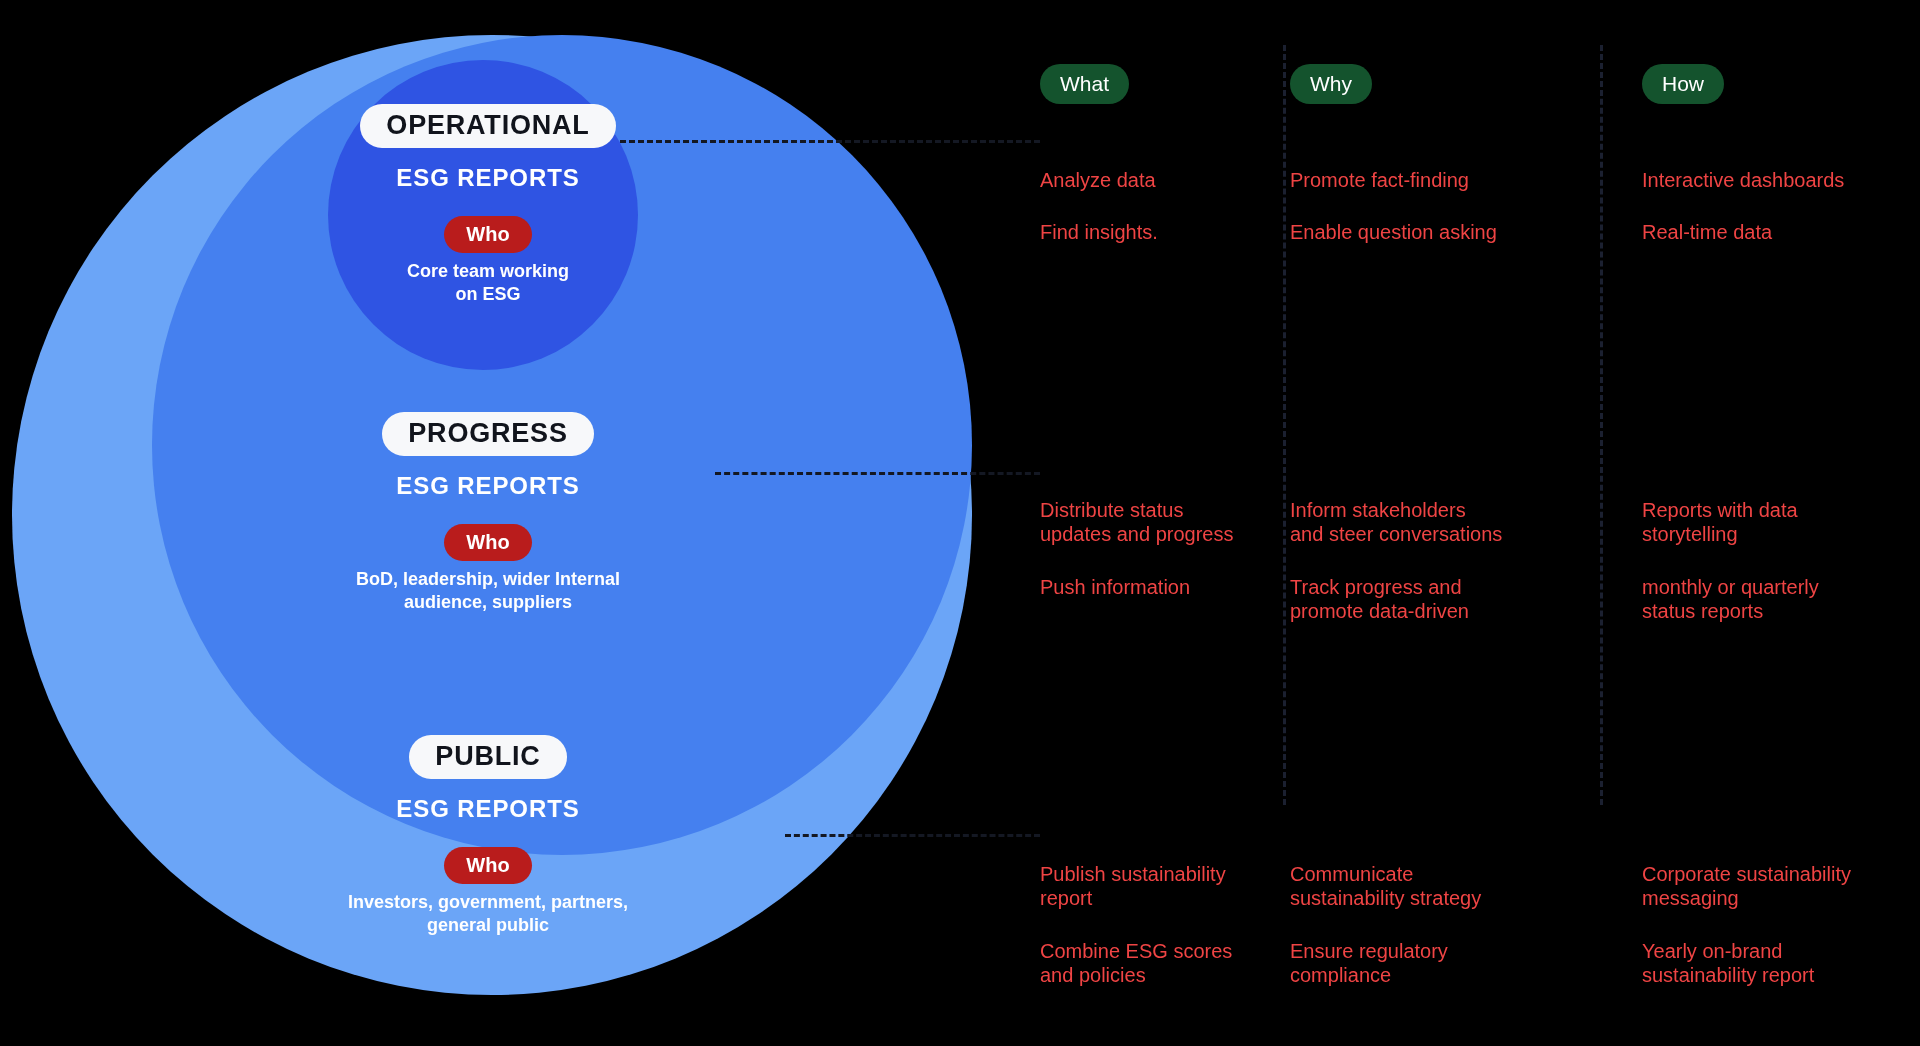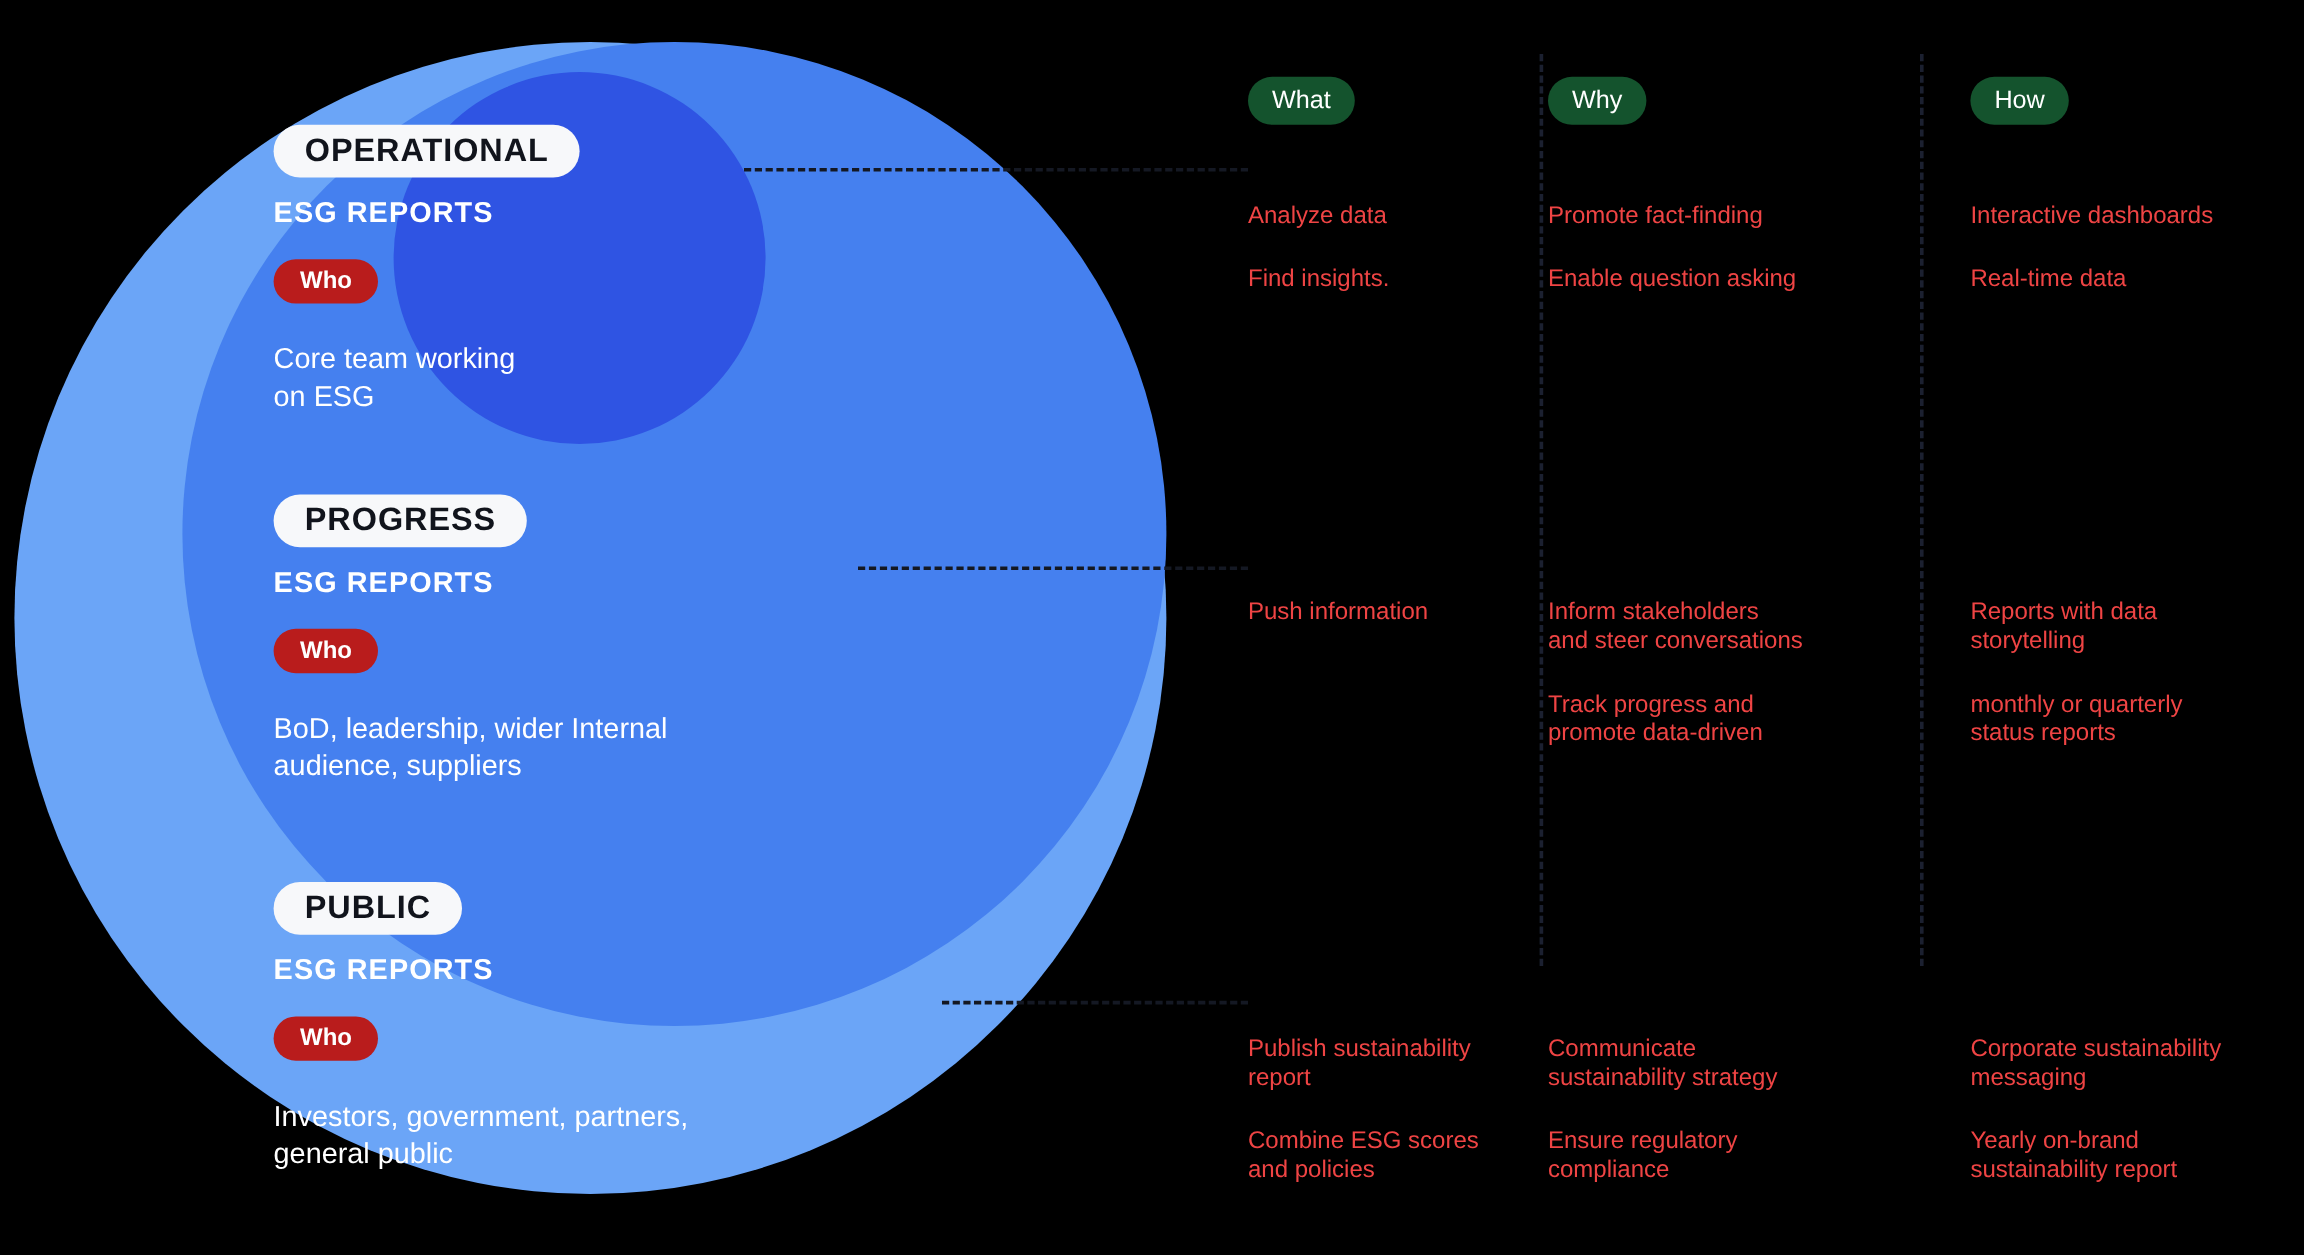--- a/index.html
+++ b/index.html
@@ -47,21 +47,21 @@
     top: 60px;
     width: 310px;
     height: 310px;
     background: #2f54e3;
   }
 
   
   .ring-block {
     position: absolute;
     width: 520px;
-    text-align: left;
+    text-align: center;
     color: #ffffff;
     z-index: 5;
   }
   #block-operational { left: 228px; top: 104px; }
   #block-progress    { left: 228px; top: 412px; }
   #block-public      { left: 228px; top: 735px; }
 
   .ring-title {
     display: inline-block;
     background: #f7f8fa;
@@ -85,25 +85,25 @@
     margin-top: 24px;
     background: #b91c1c;
     color: #ffffff;
     font-size: 20px;
     font-weight: bold;
     padding: 8px 22px 9px 22px;
     border-radius: 100px;
     line-height: 1;
   }
   .who-text {
-    margin-top: 32px;
-    font-size: 24px;
+    margin-top: 7px;
+    font-size: 18px;
     line-height: 1.28;
     color: #ffffff;
-    font-weight: normal;
+    font-weight: bold;
   }
 
   
   .connector {
     position: absolute;
     height: 0;
     border-top: 3px dashed #141823;
     z-index: 6;
   }
   #connector-operational { left: 620px; top: 140px;  width: 420px; }
@@ -202,20 +202,21 @@
   <div class="col-divider" id="divider-2"></div>
 
   <div class="column" id="column-what">
     <div class="col-header">What</div>
     <div class="col-rows">
       <div class="col-row r1">
         <div class="col-entry">Analyze data</div>
         <div class="col-entry">Find insights.</div>
       </div>
       <div class="col-row r2">
+        <div class="col-entry">Distribute status<br>updates and progress</div>
         <div class="col-entry">Push information</div>
       </div>
       <div class="col-row r3">
         <div class="col-entry">Publish sustainability<br>report</div>
         <div class="col-entry">Combine ESG scores<br>and policies</div>
       </div>
     </div>
   </div>
 
   <div class="column" id="column-why">

